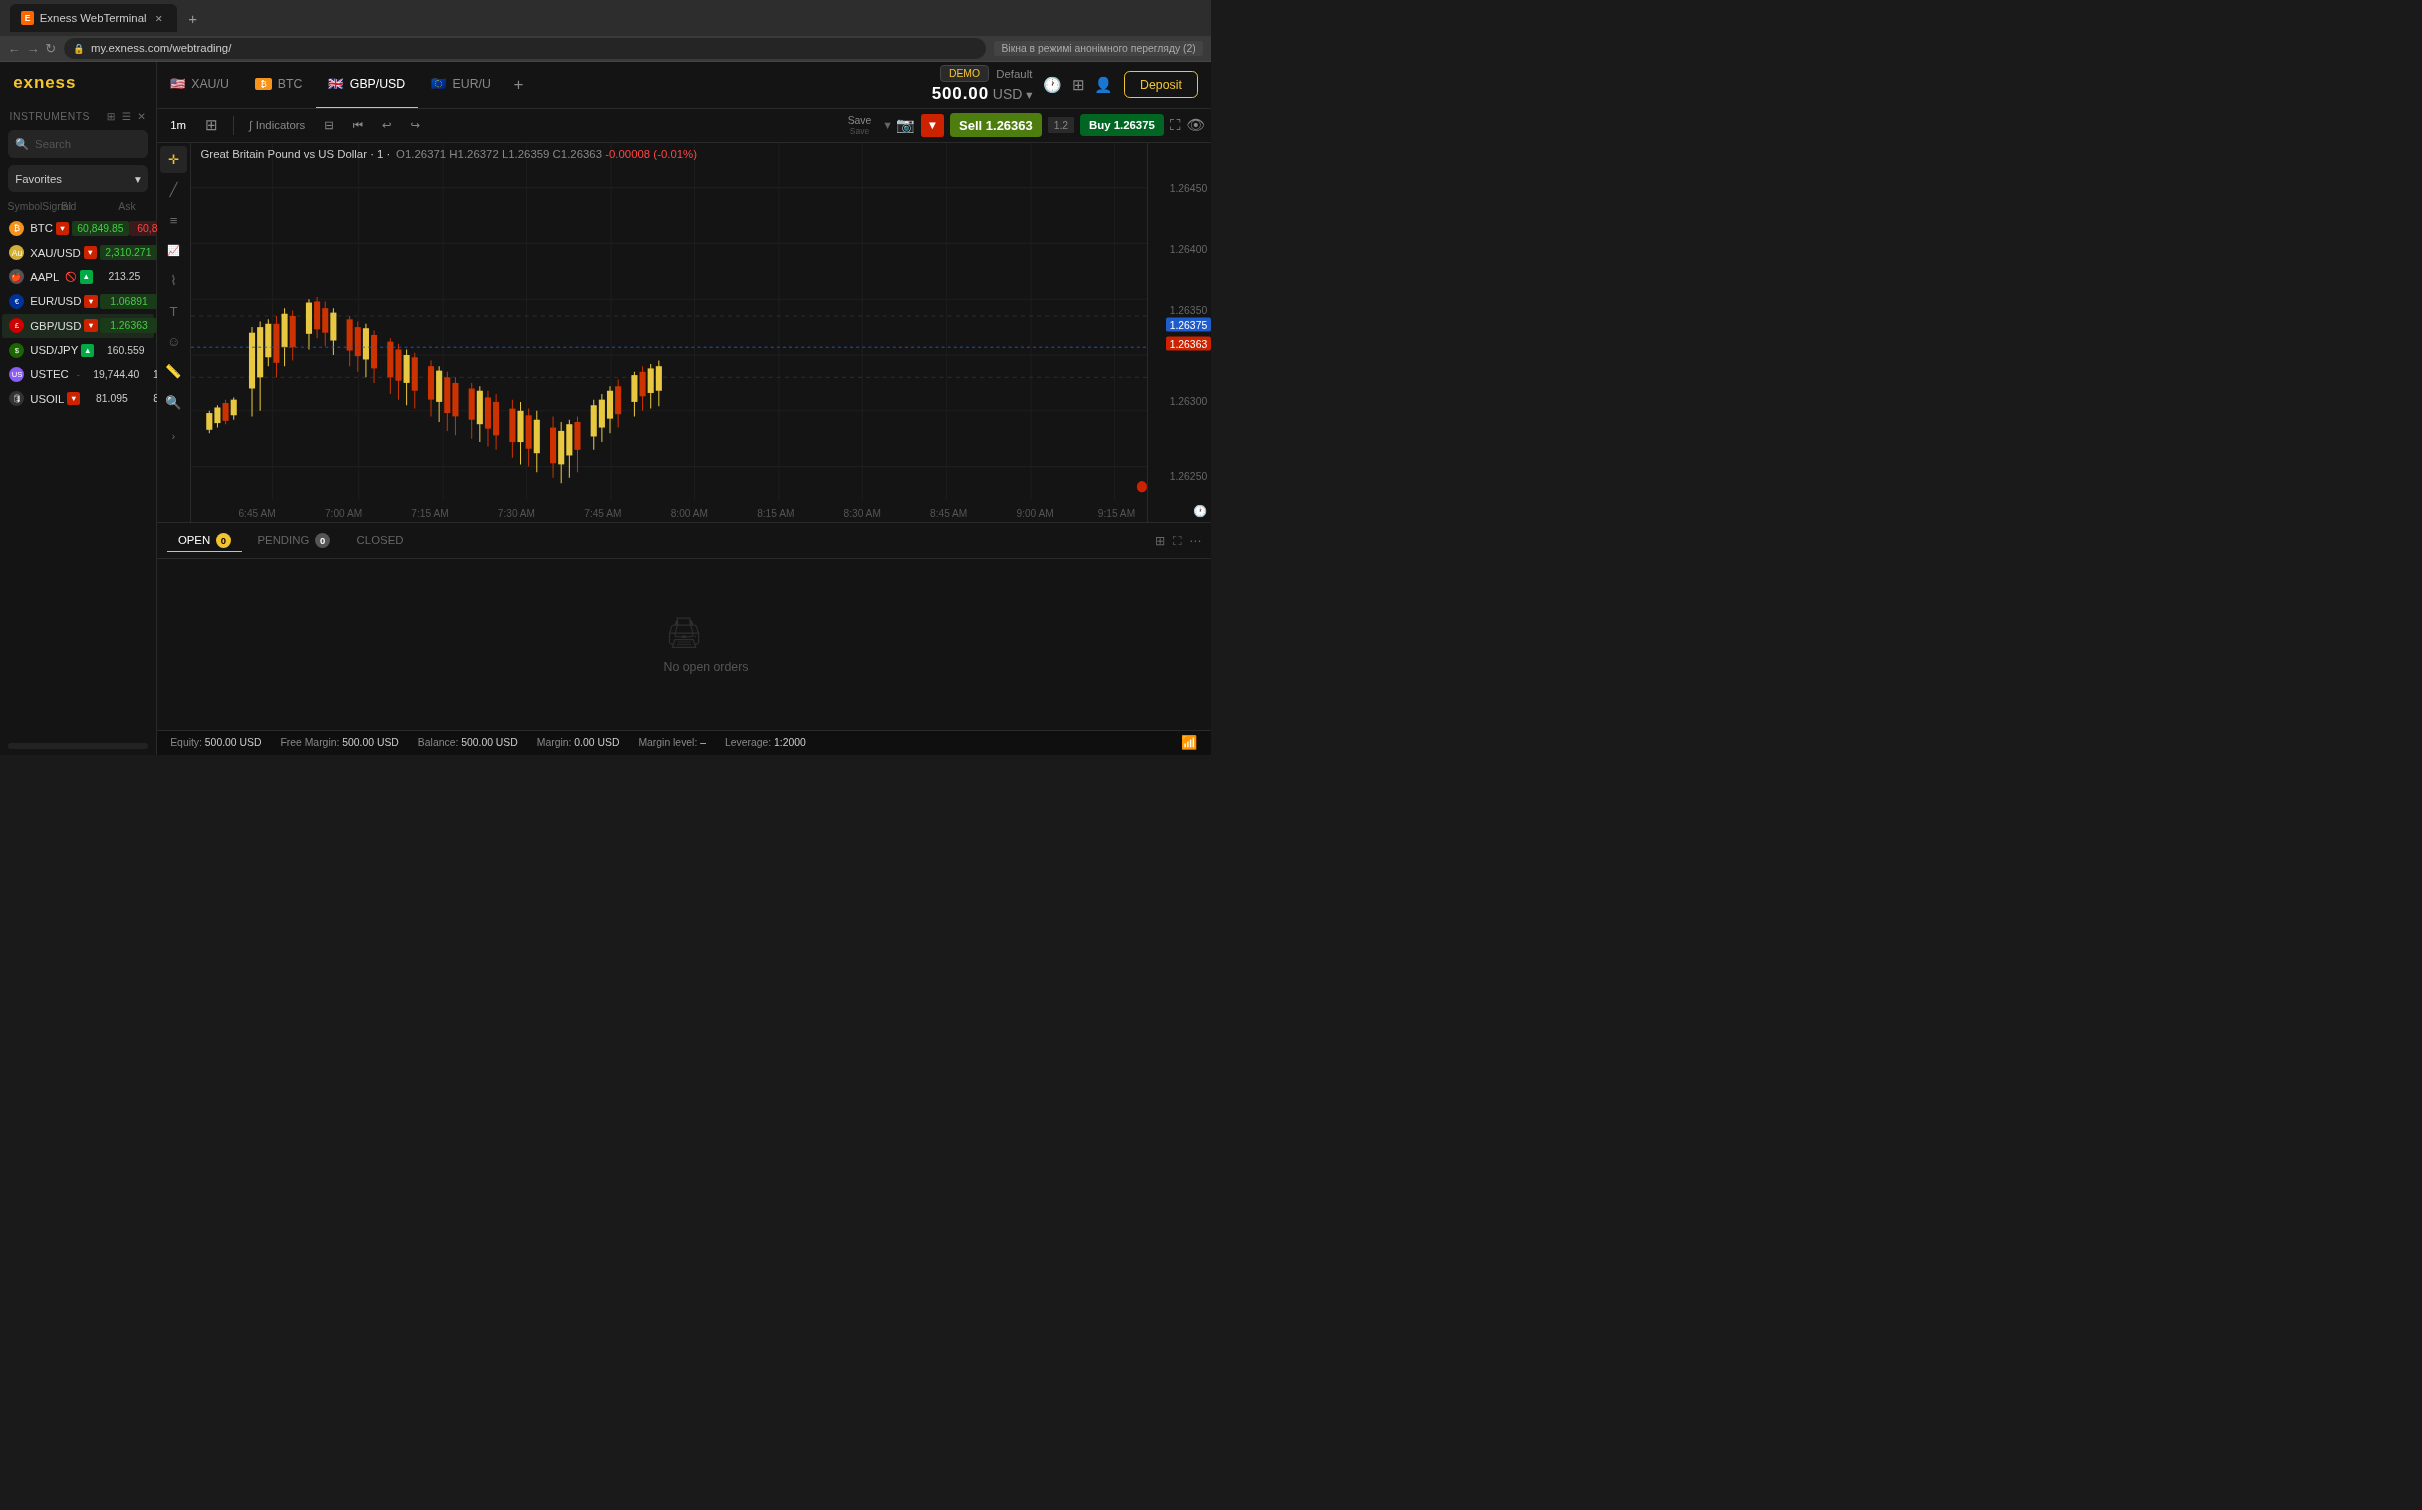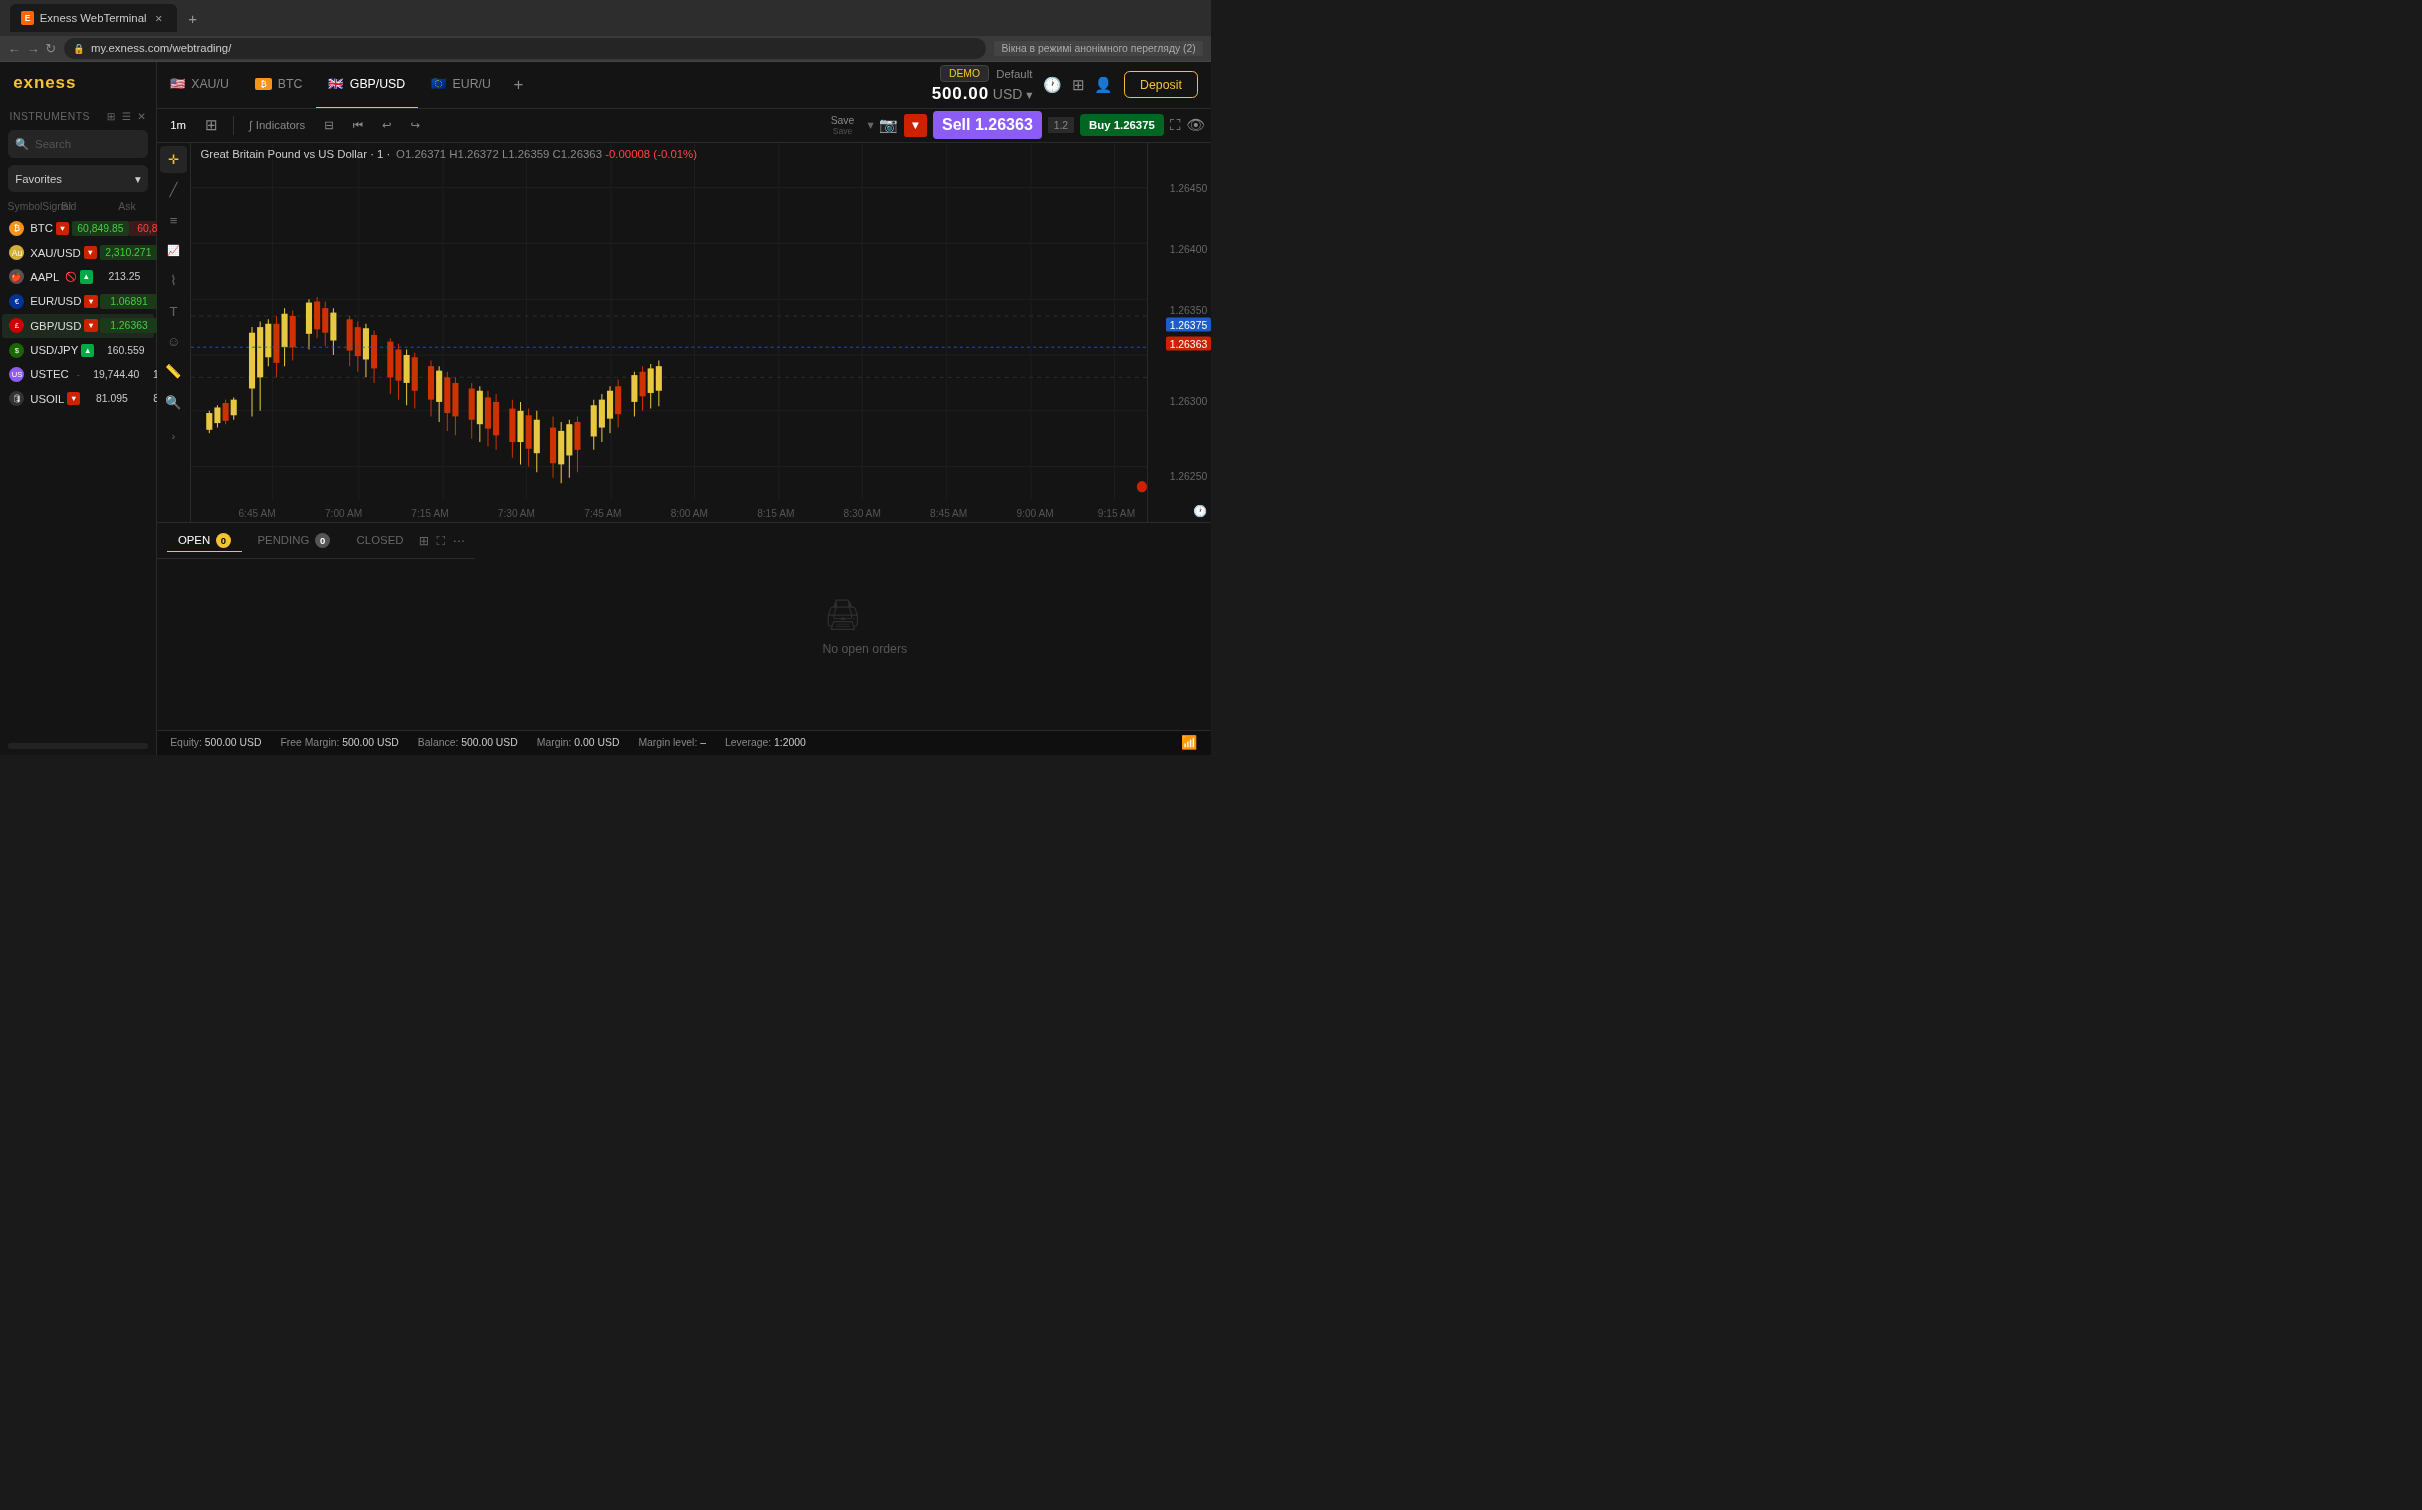--- a/index.html
+++ b/index.html
@@ -383,25 +383,25 @@
     .save-btn {
       display: flex;
       flex-direction: column;
       align-items: center;
       padding: 1.9px 7.6px;
       color: #888;
       font-size: 10.4px;
       cursor: pointer;
     }
     .sell-btn {
-      background: #8b5cf6;
+      background: #4d7c0f;
       color: #fff;
       padding: 4.7px 9.5px;
       border-radius: 3.8px;
-      font-size: 16px;
+      font-size: 13px;
       cursor: pointer;
       font-weight: bold;
     }
     .buy-btn {
       background: #006622;
       color: #fff;
       padding: 4.7px 9.5px;
       border-radius: 3.8px;
       font-size: 11.4px;
       cursor: pointer;
@@ -513,21 +513,21 @@
       border-radius: 1.9px;
       transform: translateY(-50%);
     }
 
     
     .bottom-panel {
       height: 208px;
       background: #141414;
       border-top: 0.9px solid #2a2a2a;
       display: flex;
-      flex-direction: row;
+      flex-direction: column;
     }
     .orders-tabs {
       display: flex;
       align-items: center;
       border-bottom: 0.9px solid #2a2a2a;
       height: 36px;
       padding: 0 9.5px;
       gap: 3.8px;
     }
     .order-tab {

